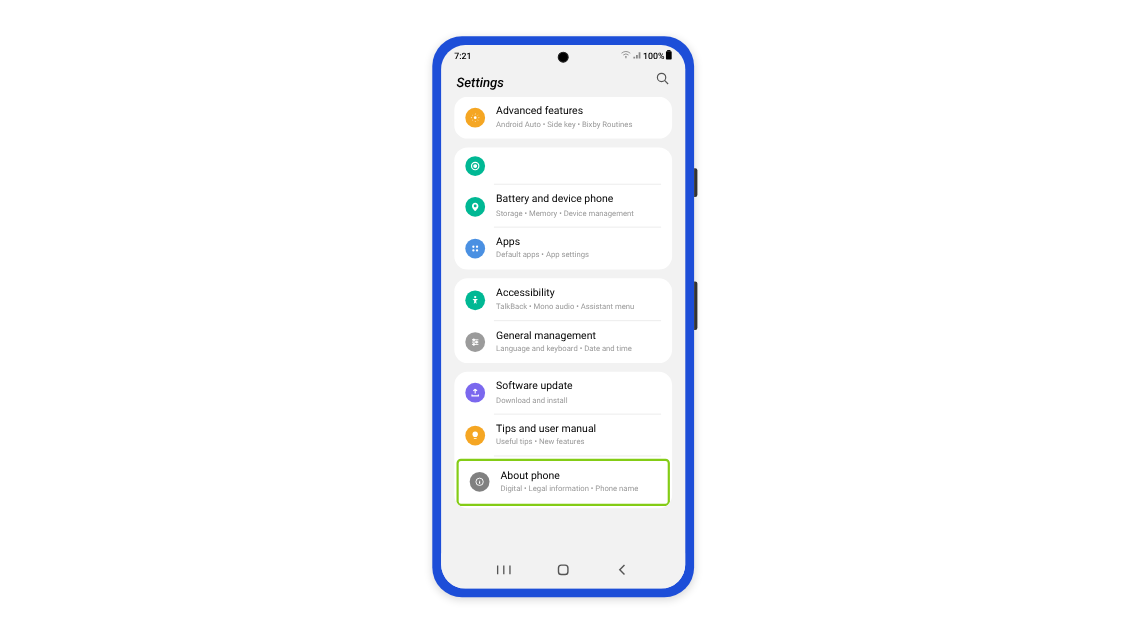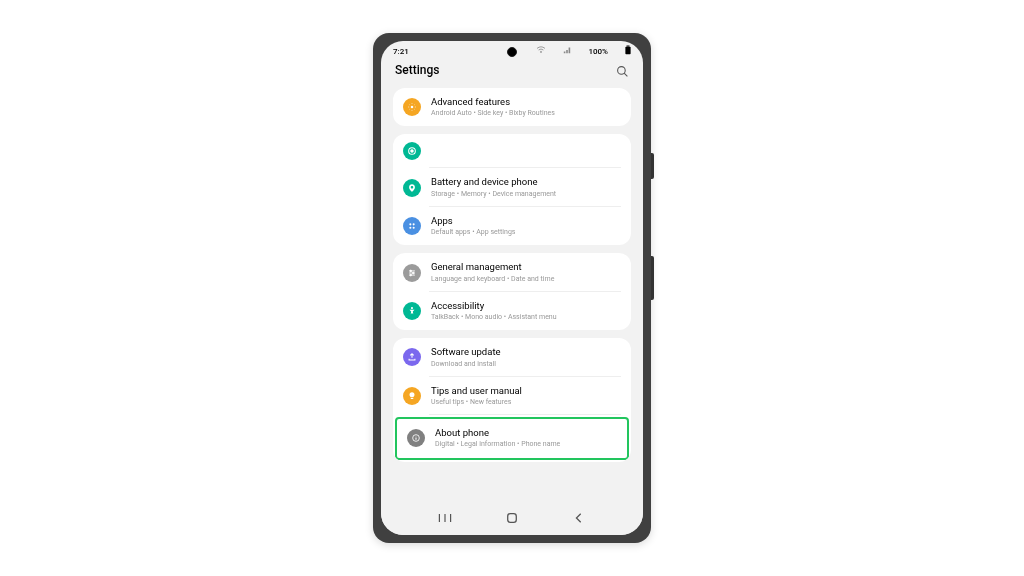--- a/index.html
+++ b/index.html
@@ -6,24 +6,24 @@
     body {
       width: 1024px;
       height: 576px;
       background: #ffffff;
       display: flex;
       align-items: center;
       justify-content: center;
       font-family: -apple-system, BlinkMacSystemFont, 'Segoe UI', Roboto, sans-serif;
     }
     .phone-frame {
-      width: 278px;
+      width: 238px;
       height: 510px;
-      background: #404040;
-      border-radius: 16px;
+      background: #1d4ed8;
+      border-radius: 27px;
       padding: 8px;
       position: relative;
       box-shadow: 0 2px 8px rgba(0,0,0,0.15);
     }
     .phone-side-btn {
       position: absolute;
       right: -3px;
       width: 3px;
       background: #333;
       border-radius: 0 2px 2px 0;
@@ -56,26 +56,27 @@
       display: flex;
       justify-content: space-between;
       align-items: center;
       padding: 4px 12px 2px;
       font-size: 8px;
       font-weight: 500;
       color: #000;
       height: 18px;
     }
     .status-left { display: flex; align-items: center; gap: 3px; }
-    .status-right { display: flex; align-items: center; gap: 17px; }
+    .status-right { display: flex; align-items: center; gap: 1px; }
     .header {
       display: flex;
       justify-content: space-between;
-      align-items: flex-start;
+      align-items: flex-end;
       padding: 4px 14px 6px;
+      font-style: italic;
     }
     .header-title {
       font-size: 12px;
       font-weight: 500;
       color: #000;
     }
     .search-icon svg { width: 13px; height: 13px; }
     .content {
       flex: 1;
       overflow-y: auto;
@@ -119,21 +120,21 @@
       color: #000;
       line-height: 1.3;
       margin-bottom: 1px;
     }
     .item-subtitle {
       font-size: 7px;
       color: #999;
       line-height: 1.3;
     }
     .highlight {
-      border: 2px solid #22c55e;
+      border: 2px solid #84cc16;
       border-radius: 4px;
       margin: 2px;
     }
     .nav-bar {
       display: flex;
       justify-content: space-around;
       align-items: center;
       padding: 8px 30px 10px;
       background: #f2f2f2;
     }
@@ -258,47 +259,47 @@
           </div>
           <div class="item-text">
             <div class="item-title">Apps</div>
             <div class="item-subtitle">Default apps  •  App settings</div>
           </div>
         </div>
       </div>
 
       <div class="group">
         <div class="item">
+          <div class="item-icon ic-acc">
+            <svg viewBox="0 0 24 24" fill="#fff">
+                <circle cx="12" cy="5" r="2.5"></circle>
+                <path d="M6 9 L18 9 L14 13 L15 20 L12 17 L9 20 L10 13 Z"></path>
+              </svg>
+          </div>
+          <div class="item-text">
+            <div class="item-title">Accessibility</div>
+            <div class="item-subtitle">TalkBack  •  Mono audio  •  Assistant menu</div>
+          </div>
+        </div>
+        <div class="item">
           <div class="item-icon ic-gen">
             <svg viewBox="0 0 24 24" fill="none" stroke="#fff" stroke-width="2">
                 <line x1="5" y1="7" x2="19" y2="7"></line>
                 <line x1="5" y1="12" x2="19" y2="12"></line>
                 <line x1="5" y1="17" x2="19" y2="17"></line>
                 <circle cx="9" cy="7" r="2" fill="#fff"></circle>
                 <circle cx="15" cy="12" r="2" fill="#fff"></circle>
                 <circle cx="9" cy="17" r="2" fill="#fff"></circle>
               </svg>
           </div>
           <div class="item-text">
             <div class="item-title">General management</div>
             <div class="item-subtitle">Language and keyboard  •  Date and time</div>
           </div>
         </div>
-        <div class="item">
-          <div class="item-icon ic-acc">
-            <svg viewBox="0 0 24 24" fill="#fff">
-                <circle cx="12" cy="5" r="2.5"></circle>
-                <path d="M6 9 L18 9 L14 13 L15 20 L12 17 L9 20 L10 13 Z"></path>
-              </svg>
-          </div>
-          <div class="item-text">
-            <div class="item-title">Accessibility</div>
-            <div class="item-subtitle">TalkBack  •  Mono audio  •  Assistant menu</div>
-          </div>
-        </div>
       </div>
 
       <div class="group">
         <div class="item">
           <div class="item-icon ic-soft">
             <svg viewBox="0 0 24 24" fill="#fff">
                 <path d="M12 4 L12 14 M12 4 L8 8 M12 4 L16 8" stroke="#fff" stroke-width="2.5" fill="none"></path>
                 <path d="M5 16 L5 19 L19 19 L19 16" stroke="#fff" stroke-width="2.5" fill="none"></path>
               </svg>
           </div>

